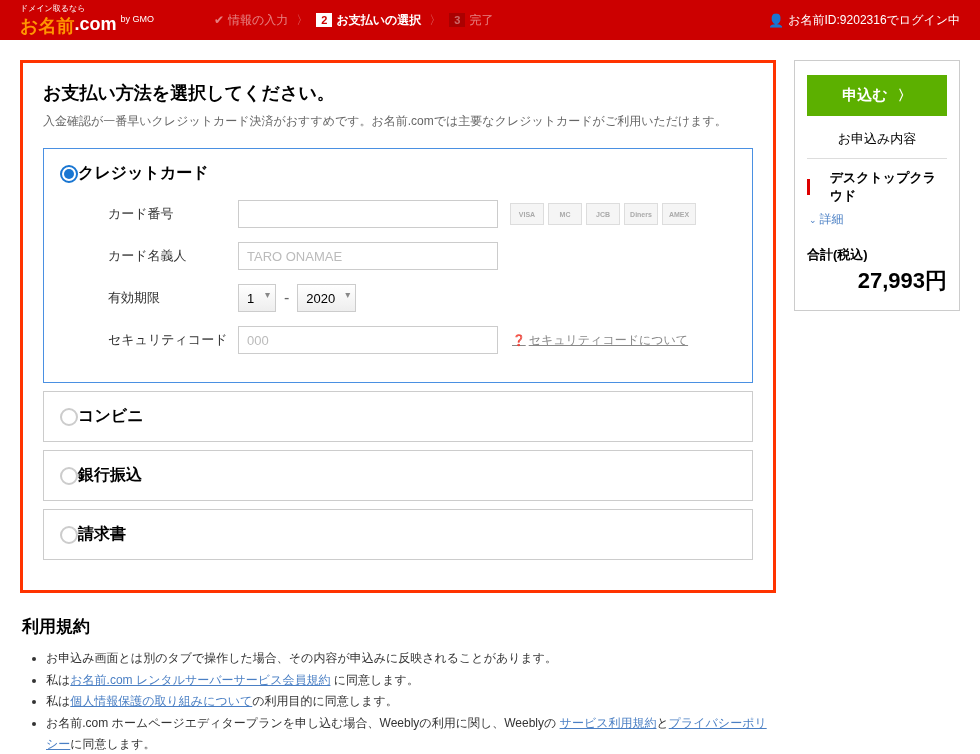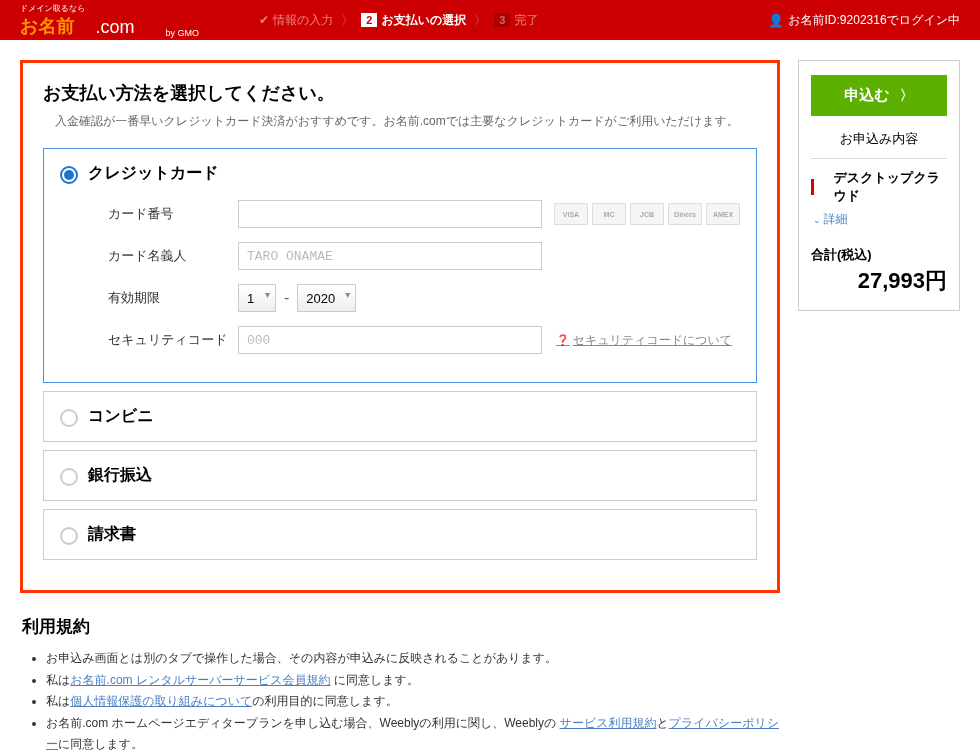--- a/index.html
+++ b/index.html
@@ -1,54 +1,54 @@
 <!DOCTYPE html>
 <html><head>
   <meta charset="utf-8">
   <style>
     * { box-sizing: border-box; margin: 0; padding: 0; }
     body { font-family: "Hiragino Kaku Gothic Pro", "Meiryo", sans-serif; background: #fff; width: 980px; }
     
     .header { background: #c00; height: 40px; display: flex; align-items: center; padding: 0 20px; position: relative; }
-    .logo-main { display: flex; align-items: flex-end; gap: 21px; }
+    .logo-main { display: flex; align-items: flex-start; }
     .logo-text1 { color: #ff9600; font-weight: bold; font-size: 18px; }
-    .logo-text2 { color: #fff; font-weight: normal; font-size: 18px; }
+    .logo-text2 { color: #fff; font-weight: bold; font-size: 18px; }
     .logo-sub { color: #fff; font-size: 8px; }
-    .logo-gmo { color: #fff; font-size: 9px; margin-left: 10px; }
+    .logo-gmo { color: #fff; font-size: 9px; margin-left: 4px; }
     
     .steps { display: flex; align-items: center; margin-left: 60px; gap: 4px; font-size: 12px; }
     .step { color: rgba(255,255,255,0.5); display: flex; align-items: center; gap: 4px; }
     .step.active { color: #fff; font-weight: bold; }
     .step-num { background: #fff; color: #c00; padding: 1px 5px; font-weight: bold; font-size: 11px; }
     .step-num.inactive { background: #a00; color: rgba(255,255,255,0.4); }
     .step-arrow { color: rgba(255,255,255,0.4); margin: 0 4px; }
     .check-icon { font-size: 12px; }
     
     .user-info { margin-left: auto; color: #fff; font-size: 12px; display: flex; align-items: center; gap: 4px; }
     .user-icon { font-size: 13px; }
     
     .container { display: flex; padding: 20px; gap: 18px; align-items: flex-start; }
     .main { flex: 1; }
     
     .payment-section { border: 3px solid #ff3300; padding: 18px 20px 22px; }
     .section-title { font-size: 18px; font-weight: bold; margin-bottom: 8px; }
-    .section-desc { font-size: 12px; color: #666; margin-bottom: 18px; margin-left: 12px; }
+    .section-desc { font-size: 12px; color: #666; margin-bottom: 18px; }
     
     .payment-option { border: 1px solid #ccc; padding: 14px 16px; margin-bottom: 8px; }
     .payment-option.selected { border: 1px solid #4a90e2; background: #fff; }
-    .payment-header { display: flex; align-items: flex-end; gap: 10px; }
+    .payment-header { display: flex; align-items: center; }
     .radio { width: 18px; height: 18px; border: 2px solid #ccc; border-radius: 50%; display: inline-flex; align-items: center; justify-content: center; flex-shrink: 0; }
     .radio.checked { border-color: #1976d2; }
     .radio.checked::after { content: ""; width: 10px; height: 10px; background: #1976d2; border-radius: 50%; }
     .payment-label { font-size: 16px; font-weight: bold; }
     
     .card-form { margin-top: 16px; padding-left: 30px; }
     .form-row { display: flex; align-items: center; margin-bottom: 14px; }
     .form-label { width: 130px; font-size: 13px; color: #333; margin-left: 18px; }
-    .form-input { border: 1px solid #ccc; padding: 5px 8px; font-size: 13px; width: 304px; height: 28px; font-family: Liberation Mono, monospace; }
+    .form-input { border: 1px solid #ccc; padding: 5px 8px; font-size: 13px; width: 260px; height: 28px; }
     .form-input::placeholder { color: #bbb; }
     .card-logos { display: flex; gap: 4px; margin-left: 12px; }
     .card-logo { width: 34px; height: 22px; border: 1px solid #ddd; background: #f5f5f5; display: flex; align-items: center; justify-content: center; font-size: 7px; color: #aaa; font-weight: bold; }
     .select { border: 1px solid #ccc; padding: 4px 20px 4px 8px; font-size: 13px; height: 28px; appearance: none; background: linear-gradient(#fff, #eee); position: relative; }
     .select-wrap { position: relative; display: inline-block; }
     .select-wrap::after { content: "▾"; position: absolute; right: 6px; top: 5px; font-size: 10px; color: #888; pointer-events: none; }
     .expiry-sep { margin: 0 8px; color: #666; }
     .help-link { color: #888; text-decoration: underline; font-size: 12px; margin-left: 14px; display: flex; align-items: center; gap: 3px; }
     .help-icon { font-size: 11px; }
     

